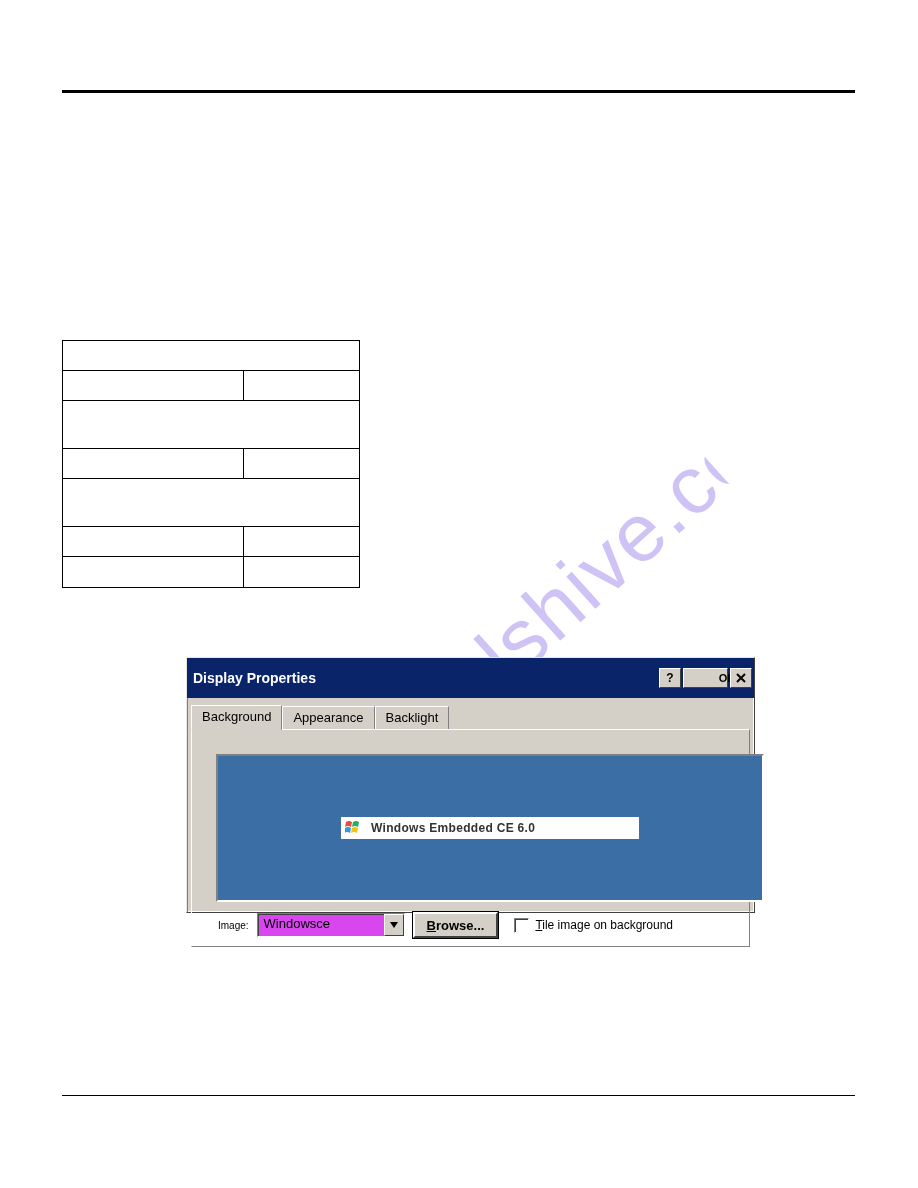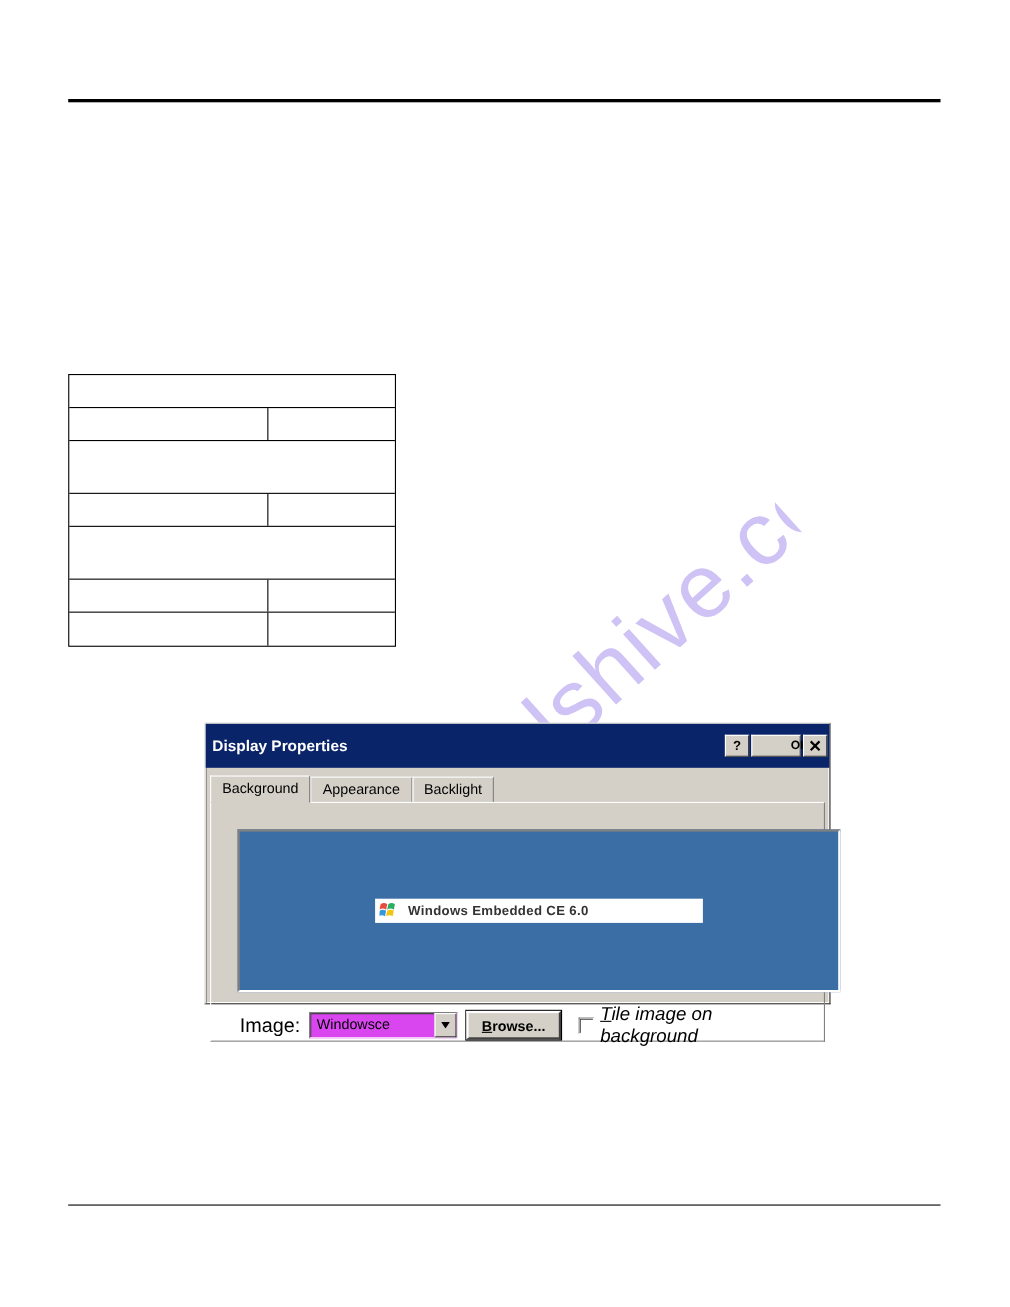--- a/index.html
+++ b/index.html
@@ -178,21 +178,21 @@
   color: #333;
   letter-spacing: 0.3px;
 }
 .bottom-row {
   display: flex;
   align-items: center;
   gap: 8px;
   padding: 0 2px;
 }
 .lbl {
-  font-size: 18px;
+  font-size: 10px;
 }
 .combo {
   display: flex;
   width: 148px;
   height: 24px;
   background: #d946ef;
   border-top: 1px solid #808080;
   border-left: 1px solid #808080;
   border-right: 1px solid #ffffff;
   border-bottom: 1px solid #ffffff;
@@ -243,21 +243,21 @@
 .checkbox {
   width: 15px;
   height: 15px;
   background: white;
   border-top: 1px solid #808080;
   border-left: 1px solid #808080;
   border-right: 1px solid #ffffff;
   border-bottom: 1px solid #ffffff;
   box-shadow: inset 1px 1px 0 #404040;
 }
-.chk-label { font-size: 17px; font-style: italic; }
+.chk-label { font-size: 12px; }
 .chk-label .ul { text-decoration: underline; }
 </style>
 </head>
 <body>
 
 <div class="page-rule"></div>
 <div class="bottom-rule"></div>
 
 <div class="table">
   <div class="table-row single-cell">

